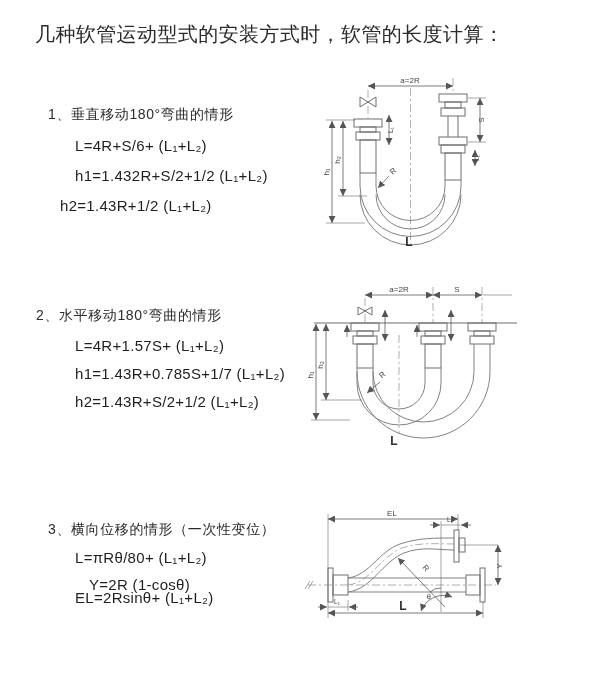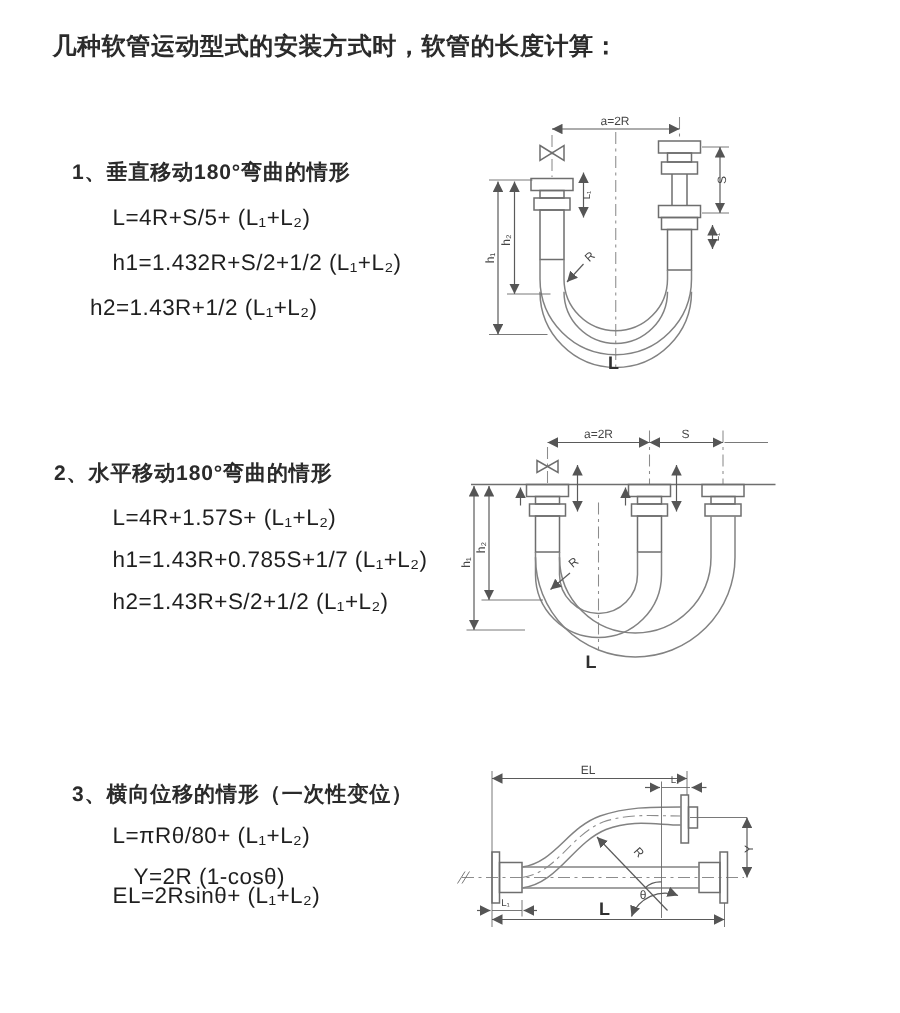--- a/index.html
+++ b/index.html
@@ -1,38 +1,38 @@
 <!DOCTYPE html>
 <html><head>
 <meta charset="utf-8">
 <style>
   html,body{margin:0;padding:0}
   body{width:600px;height:675px;position:relative;background:#ffffff;
        font-family:"Liberation Sans","DejaVu Sans",sans-serif;color:#2b2b2b;overflow:hidden}
   .abs{position:absolute}
-  .title{font-size:16px;font-weight:700;letter-spacing:.4px;white-space:nowrap}
-  .heading{font-size:14px;font-weight:700;letter-spacing:.6px;white-space:nowrap}
+  .title{font-size:20px;font-weight:400;letter-spacing:.4px;white-space:nowrap}
+  .heading{font-size:14px;font-weight:400;letter-spacing:.6px;white-space:nowrap}
   .formula{font-size:15px;letter-spacing:.3px;color:#1f1f1f;white-space:nowrap}
   svg{position:absolute;overflow:visible}
   .part{fill:none;stroke:#6e6e6e;stroke-width:1}
   .hose{fill:none;stroke:#828282;stroke-width:1}
   .dim{fill:none;stroke:#5a5a5a;stroke-width:.8}
   .ext{fill:none;stroke:#6a6a6a;stroke-width:.6}
   .cl{stroke:#8c8c8c;stroke-width:.7;stroke-dasharray:8 3 2 3;fill:none}
   text{fill:#454545;font-size:8px;font-family:"Liberation Sans","DejaVu Sans",sans-serif}
   .tiny{font-size:6.5px}
   .biglabel{font-size:12px;fill:#303030;font-weight:bold}
 </style>
 </head>
 <body>
 
 <div class="abs title" style="left:35px;top:21px">几种软管运动型式的安装方式时，软管的长度计算：</div>
 
 <div class="abs heading" style="left:48px;top:106px">1、垂直移动180°弯曲的情形</div>
-<div class="abs formula" style="left:75px;top:137px">L=4R+S/5+ (L₁+L₂)</div>
+<div class="abs formula" style="left:75px;top:137px">L=4R+S/6+ (L₁+L₂)</div>
 <div class="abs formula" style="left:75px;top:167px">h1=1.432R+S/2+1/2 (L₁+L₂)</div>
 <div class="abs formula" style="left:60px;top:197px">h2=1.43R+1/2 (L₁+L₂)</div>
 
 <div class="abs heading" style="left:36px;top:307px">2、水平移动180°弯曲的情形</div>
 <div class="abs formula" style="left:75px;top:337px">L=4R+1.57S+ (L₁+L₂)</div>
 <div class="abs formula" style="left:75px;top:365px">h1=1.43R+0.785S+1/7 (L₁+L₂)</div>
 <div class="abs formula" style="left:75px;top:393px">h2=1.43R+S/2+1/2 (L₁+L₂)</div>
 
 <div class="abs heading" style="left:48px;top:521px">3、横向位移的情形（一次性变位）</div>
 <div class="abs formula" style="left:75px;top:549px">L=πRθ/80+ (L₁+L₂)</div>

